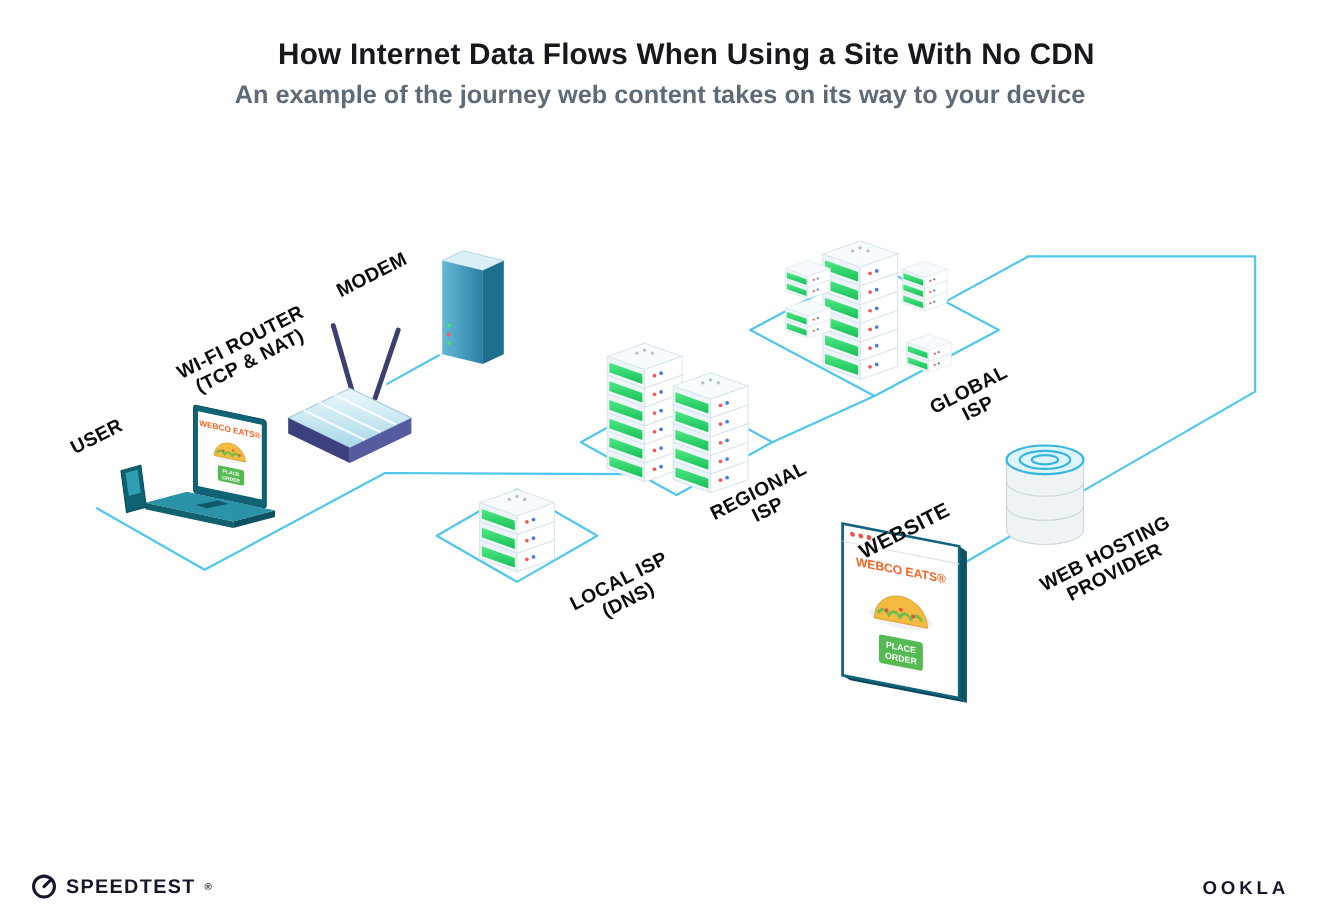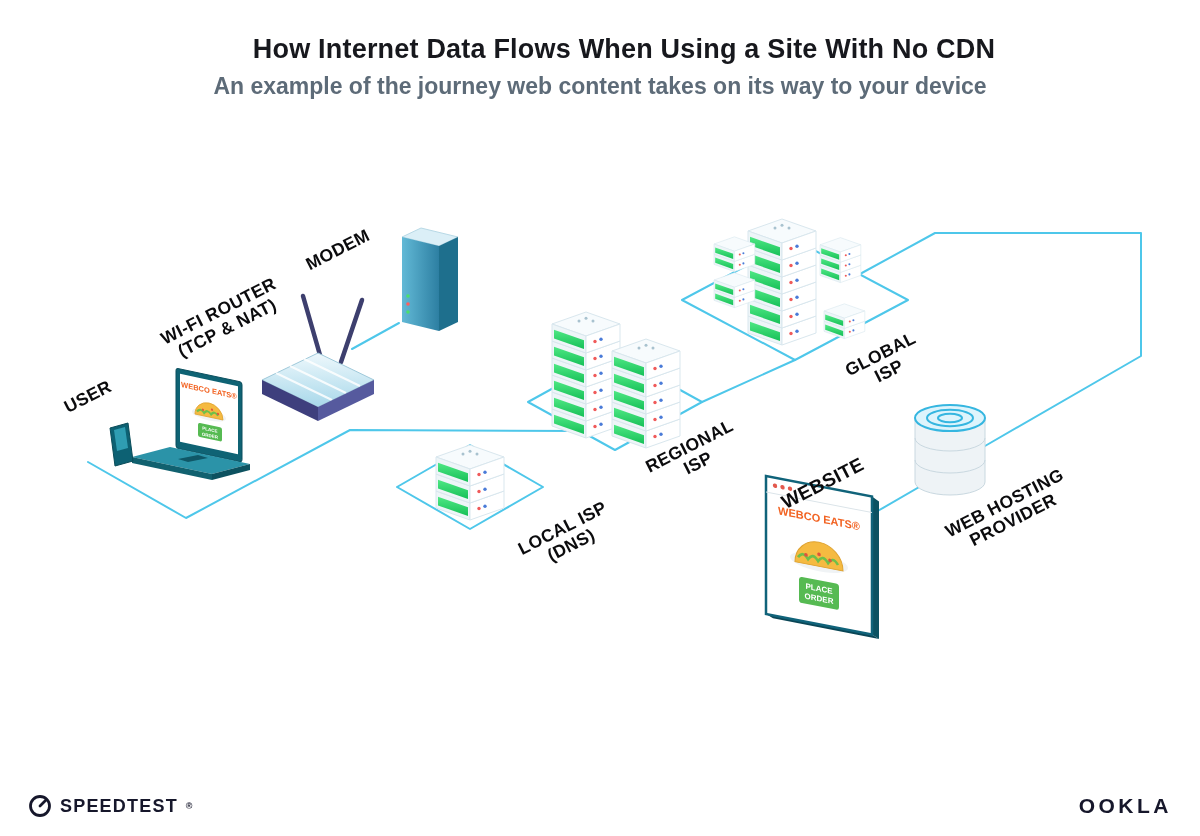--- a/index.html
+++ b/index.html
@@ -13,21 +13,21 @@
   .lbl{position:absolute;transform:translate(-50%,-50%) rotate(-27deg);
        font-weight:800;font-size:17.5px;line-height:1.1;color:#0b0b0d;
        letter-spacing:.4px;text-align:center;white-space:nowrap;}
   .lbl span{display:block;}
   .lbl.lg{font-size:19px;}
   footer{position:absolute;left:0;bottom:18px;width:1200px;height:34px;}
   .footer-left{position:absolute;left:28px;bottom:0;display:flex;align-items:center;gap:8px;color:#16172b;}
   .st-text{font-size:18px;font-weight:800;letter-spacing:1.2px;}
   .st-reg{font-size:9px;vertical-align:super;font-weight:700;}
   .footer-right{position:absolute;right:28px;bottom:0;color:#16172b;
-                font-size:21px;font-weight:600;letter-spacing:3.5px;}
+                font-size:17px;font-weight:600;letter-spacing:3.5px;}
 </style>
 </head>
 <body>
 
 <div class="stage">
 
   <header>
     <h1 class="title">How Internet Data Flows When Using a Site With No CDN</h1>
     <p class="subtitle">An example of the journey web content takes on its way to your device</p>
   </header>

